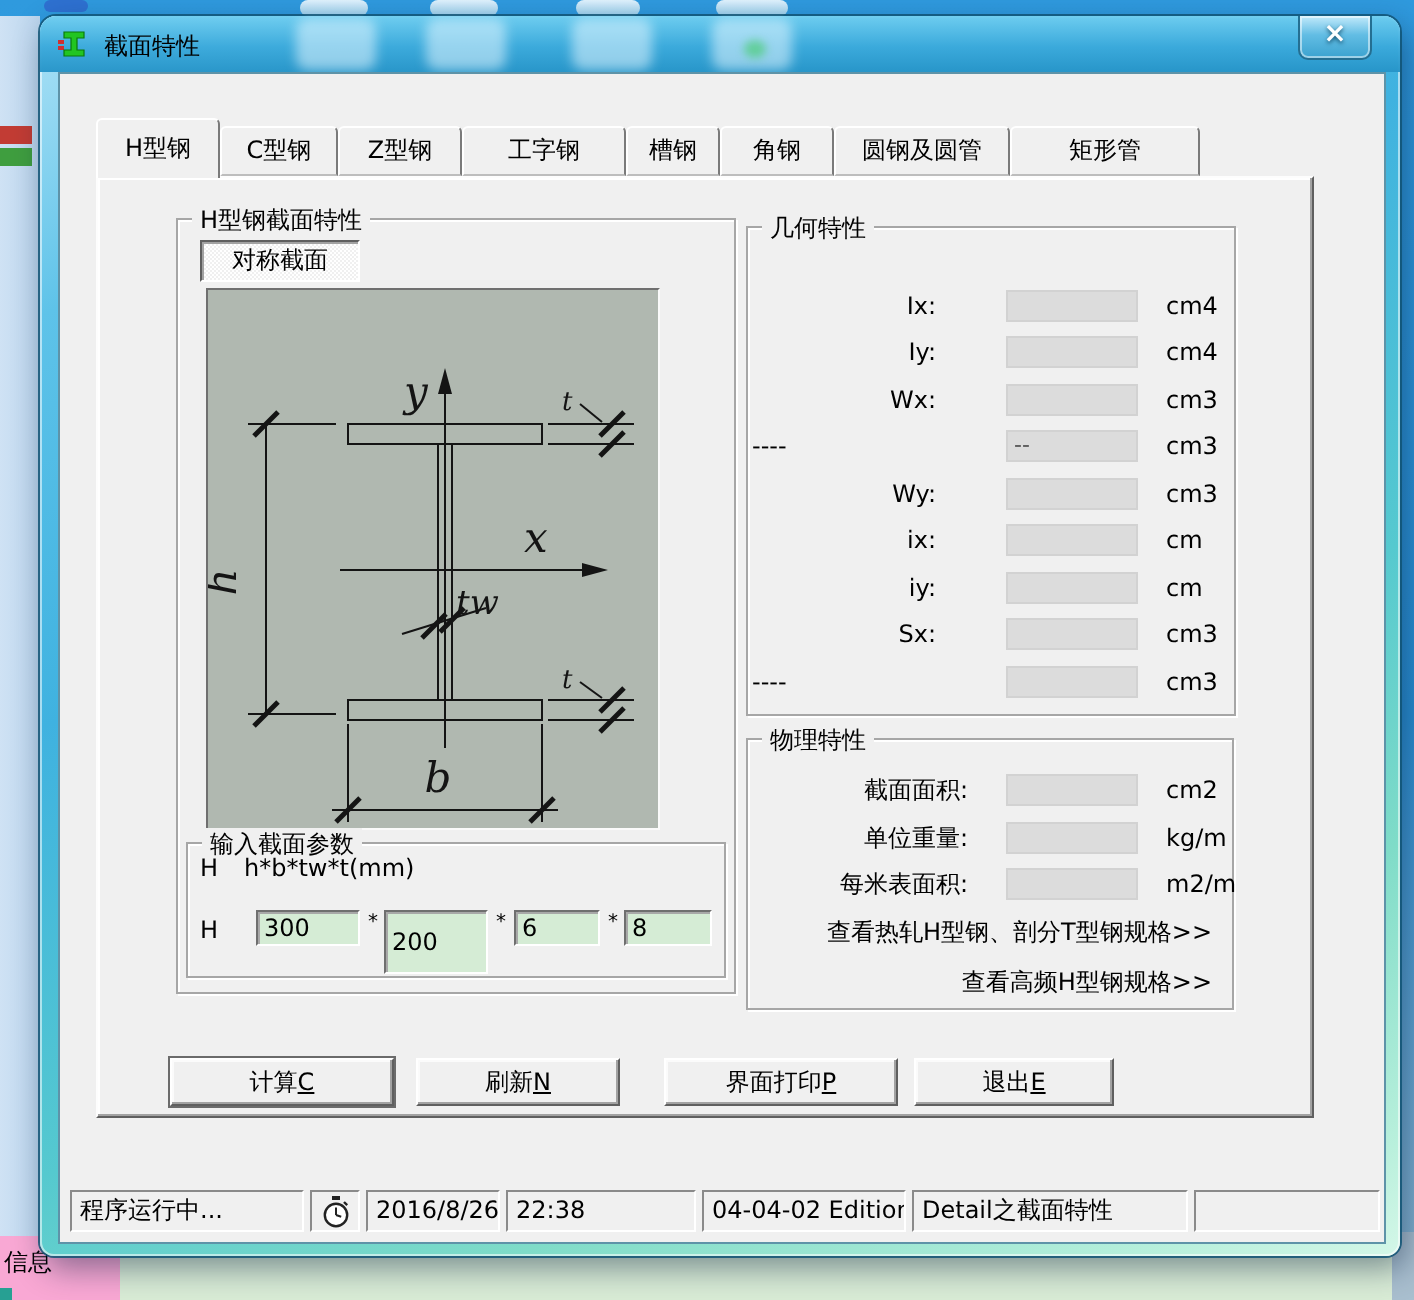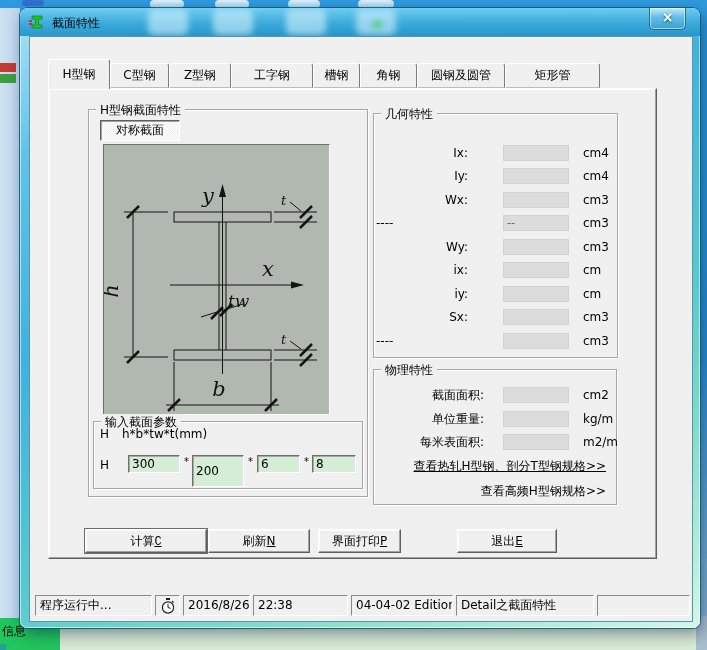--- a/index.html
+++ b/index.html
@@ -5,21 +5,21 @@
   html,body{margin:0;padding:0;}
   body{width:707px;height:650px;position:relative;overflow:hidden;
        font-family:"DejaVu Sans","Liberation Sans",sans-serif;font-size:12px;color:#000;
        background:linear-gradient(180deg,#2f9ade 0%,#2a8fd3 55%,#8fb6cf 100%);}
   
   .desk-blob{position:absolute;border-radius:5px;background:linear-gradient(#eaf7ff,#9fd4ef);opacity:.95;}
   .left-strip{position:absolute;left:0;top:8px;width:20px;height:612px;background:linear-gradient(90deg,#cfe2f4,#bcd6ee);}
   .left-icon-rg{position:absolute;left:0;top:55px;width:16px;height:20px;}
   .left-icon-rg .r{height:9px;background:#c23c34;}
   .left-icon-rg .g{height:9px;background:#3f9e3f;margin-top:2px;}
-  .info-panel{position:absolute;left:0;top:618px;width:78px;height:32px;background:#22c55e;text-decoration:underline;}
+  .info-panel{position:absolute;left:0;top:618px;width:78px;height:32px;background:#f9a8d4;text-decoration:underline;}
   .info-label{position:absolute;left:2px;top:5px;font-size:12px;}
   .info-caret{position:absolute;left:62px;top:10px;width:0;height:0;
       border-left:5px solid transparent;border-right:5px solid transparent;border-top:6px solid #2f7fd6;}
   .teal-chip{position:absolute;left:0;top:644px;width:6px;height:6px;background:#27a093;}
   .desk-green{position:absolute;left:60px;top:626px;width:637px;height:24px;background:#d9ecd6;border-top:1px solid #c2ddc0;}
   .desk-corner{position:absolute;left:696px;top:616px;width:11px;height:34px;background:#a9bfcf;}
 
   
   .window{position:absolute;left:20px;top:8px;width:680px;height:620px;border-radius:8px 8px 7px 7px;
       background:linear-gradient(155deg,#aee2f6 0%,#5ec3e9 16%,#3fb2e0 38%,#55c9cf 62%,#7fdcc8 78%,#b9f0dc 94%,#d4f7e8 100%);
@@ -311,31 +311,31 @@
       <div class="out-row" style="top:41px;padding-left:20px;">
         <span class="out-label">单位重量:</span>
         <span class="out-field"></span>
         <span class="out-unit">kg/m</span>
       </div>
       <div class="out-row" style="top:64px;">
         <span class="out-label">每米表面积:</span>
         <span class="out-field"></span>
         <span class="out-unit">m2/m</span>
       </div>
-      <span class="spec-link" style="top:88px;text-decoration:underline;">查看热轧H型钢、剖分T型钢规格&gt;&gt;</span>
+      <span class="spec-link" style="top:88px;">查看热轧H型钢、剖分T型钢规格&gt;&gt;</span>
       <span class="spec-link" style="top:113px;">查看高频H型钢规格&gt;&gt;</span>
     </div>
 
-    <div class="btn3d default" style="left:55px;top:492px;width:122px;height:24px;z-index:4;font-family:Liberation Mono, monospace;">
+    <div class="btn3d default" style="left:55px;top:492px;width:112px;height:24px;z-index:4;">
       <span><span>计算</span><span class="u">C</span></span>
     </div>
     <div class="btn3d" style="left:178px;top:492px;width:102px;height:24px;z-index:4;">
       <span><span>刷新</span><span class="u">N</span></span>
     </div>
-    <div class="btn3d" style="left:288px;top:492px;width:83px;height:24px;z-index:4;">
+    <div class="btn3d" style="left:302px;top:492px;width:117px;height:24px;z-index:4;">
       <span><span>界面打印</span><span class="u">P</span></span>
     </div>
     <div class="btn3d" style="left:427px;top:492px;width:100px;height:24px;z-index:4;">
       <span><span>退出</span><span class="u">E</span></span>
     </div>
 
     <div class="statusbar">
       <div class="status-cell" style="left:5px;width:117px;">
         <span>程序运行中...</span>
       </div>

